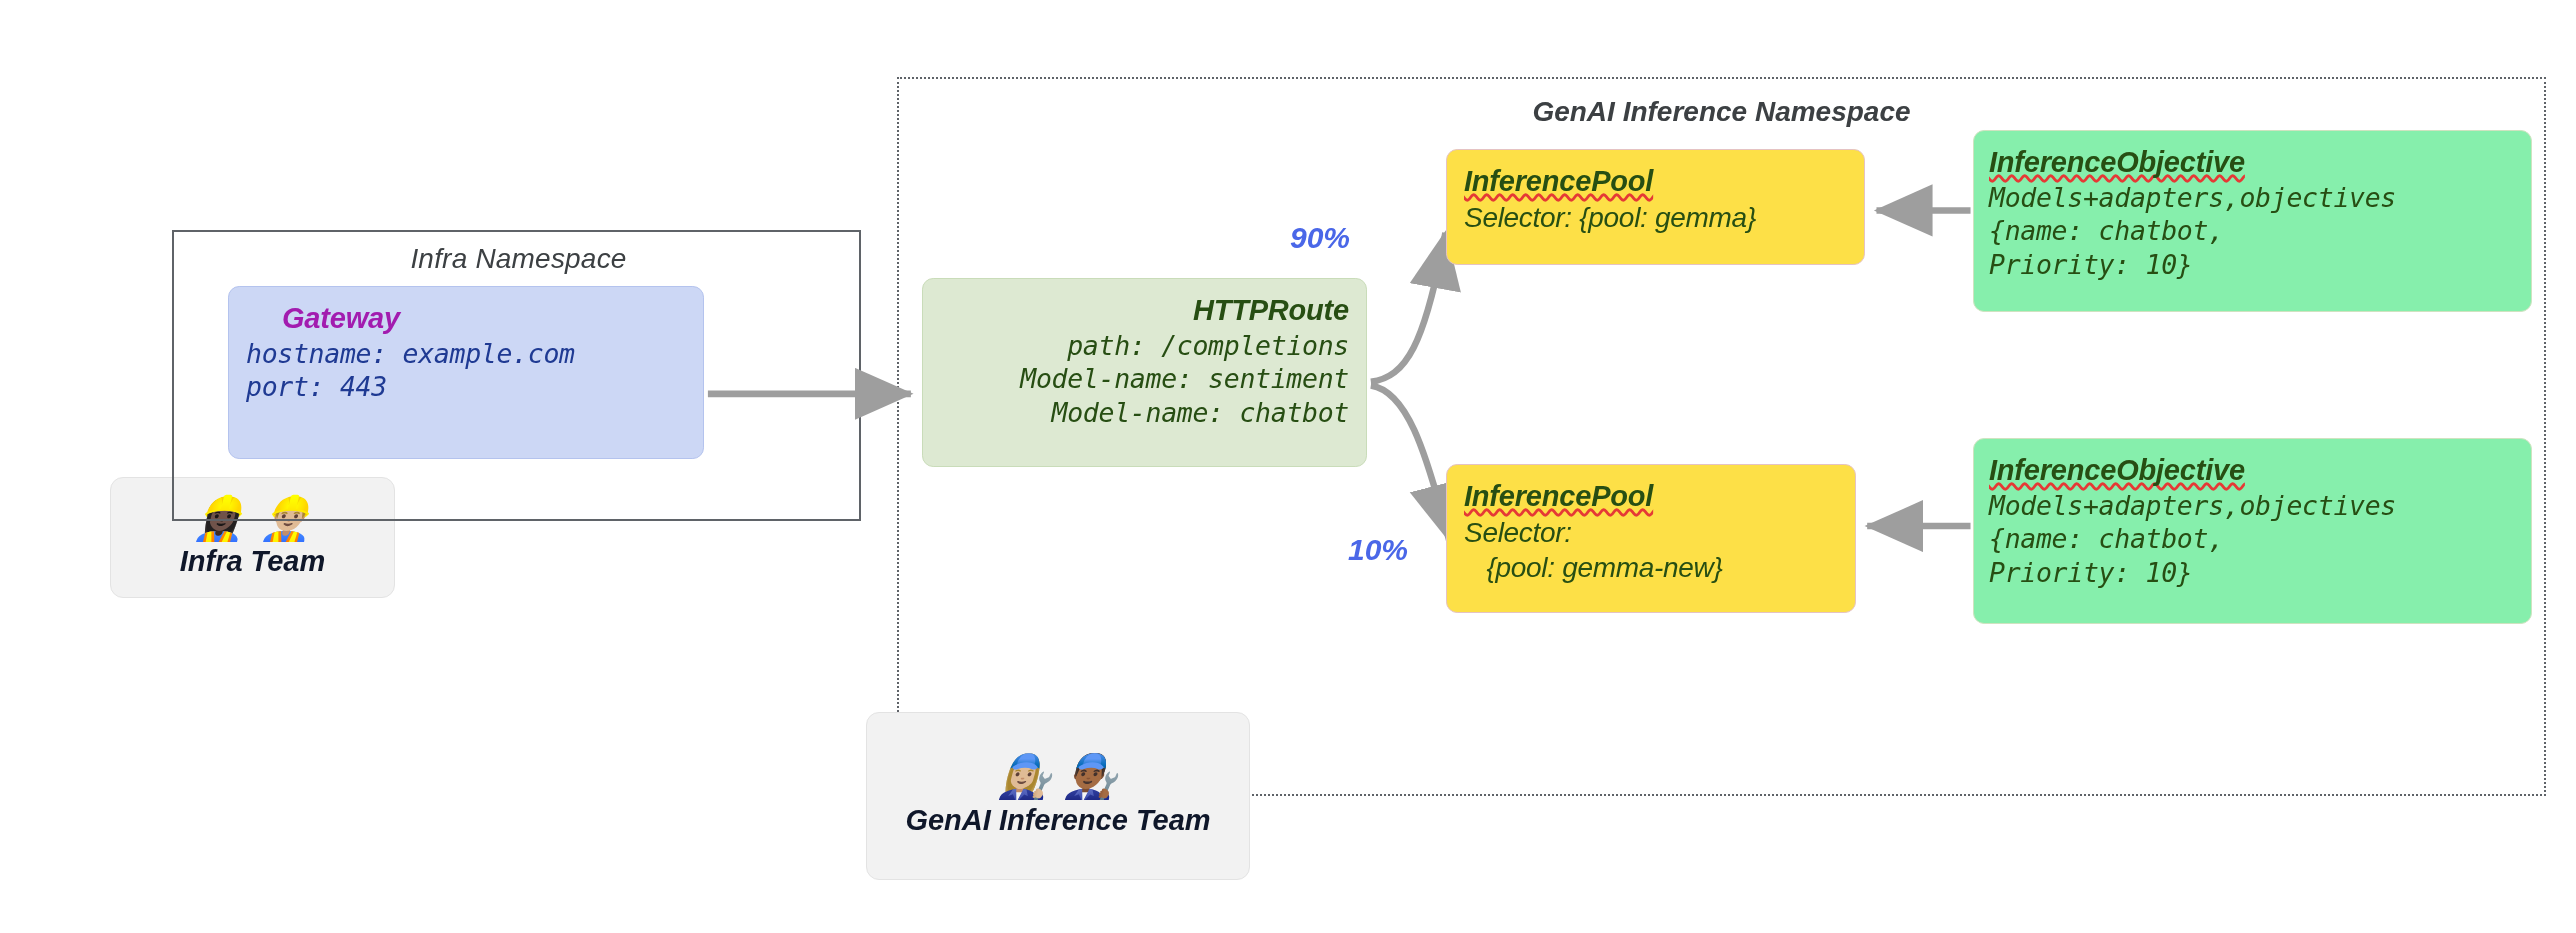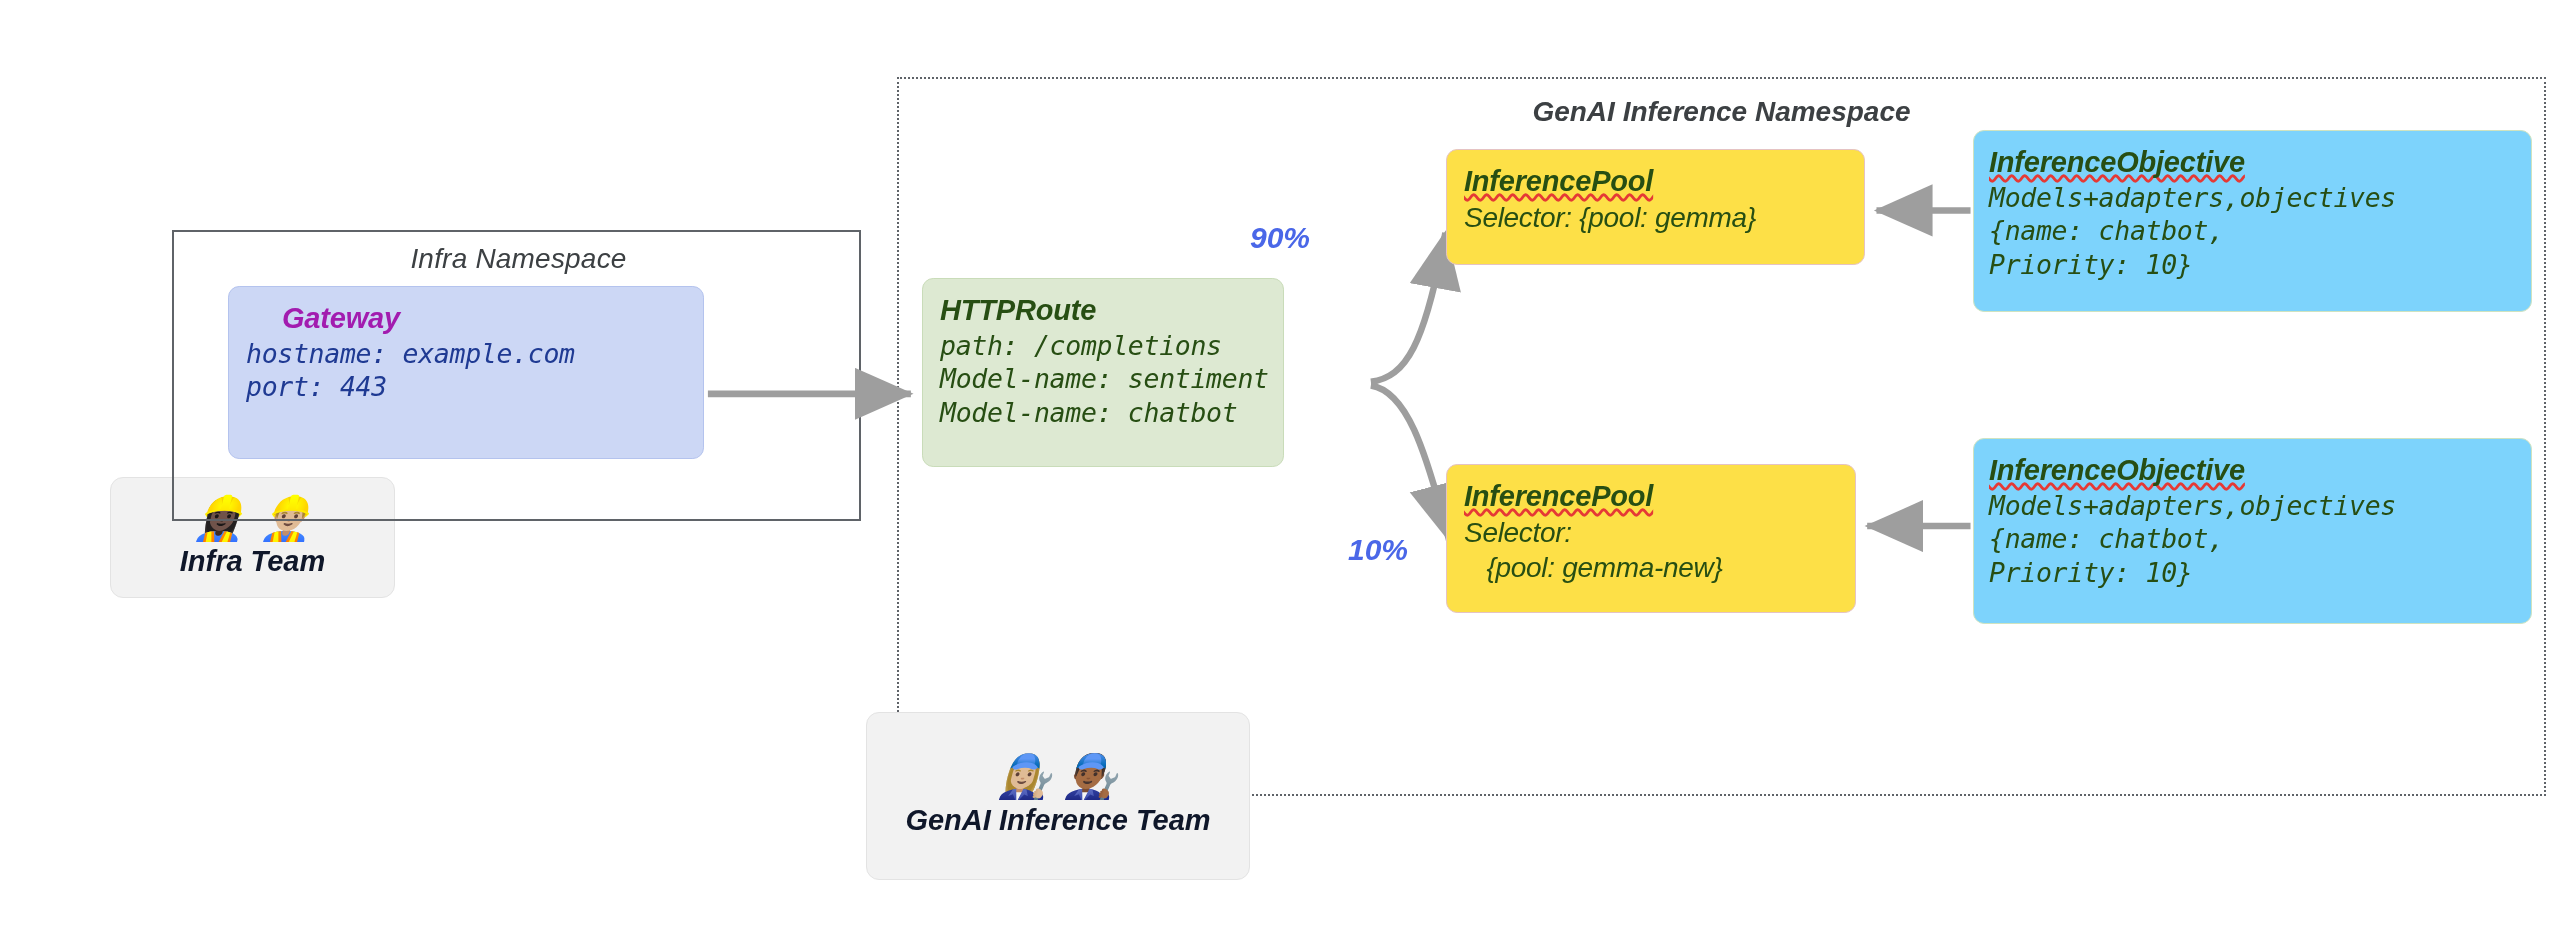--- a/index.html
+++ b/index.html
@@ -87,39 +87,40 @@
     width: 476px; height: 173px;
     background: #ccd7f5;
     border: 0.9px solid #b4c3ee;
   }
   .n-gateway .title, .n-gateway .line { color: #1f3a93; }
   .n-gateway .title { color: #a21caf; margin-left: 36px; }
 
   
   .n-httproute {
     left: 922px; top: 278px;
-    width: 362px; height: 189px;
+    width: 445px; height: 189px;
     background: #dde9d2;
     border: 0.9px solid #c9dcb9;
+    text-align: right;
   }
   .n-httproute .title, .n-httproute .line { color: #274e13; }
 
   
   .n-pool {
     background: #fde047;
     border: 0.9px solid #e5c3c3;
   }
   .n-pool .title, .n-pool .line { color: #274e13; }
   .n-pool .line { font-family: "Liberation Sans", sans-serif; font-size: 28px; }
   .n-pool-top { left: 1446px; top: 149px; width: 419px; height: 116px; }
   .n-pool-bottom { left: 1446px; top: 464px; width: 410px; height: 149px; }
 
   
   .n-obj {
-    background: #7dd3fc;
+    background: #86efac;
     border: 1.9px solid #cfe3c0;
     padding-left: 15px;
   }
   .n-obj .title, .n-obj .line { color: #274e13; }
   .n-obj-top { left: 1973px; top: 130px; width: 559px; height: 182px; }
   .n-obj-bottom { left: 1973px; top: 438px; width: 559px; height: 186px; }
 
   
   .team {
     position: absolute;
@@ -158,21 +159,21 @@
   }
 
   
   .pct {
     position: absolute;
     font-size: 30px;
     font-weight: bold;
     color: #4a67e8;
     z-index: 6;
   }
-  .pct-90 { left: 1250px; top: 221px; }
+  .pct-90 { left: 1290px; top: 221px; }
   .pct-10 { left: 1348px; top: 533px; }
 </style>
 </head>
 <body>
 
 <div id="canvas">
 
   <div class="ns-genai"></div>
   <div class="ns-genai-title">GenAI Inference Namespace</div>
 

